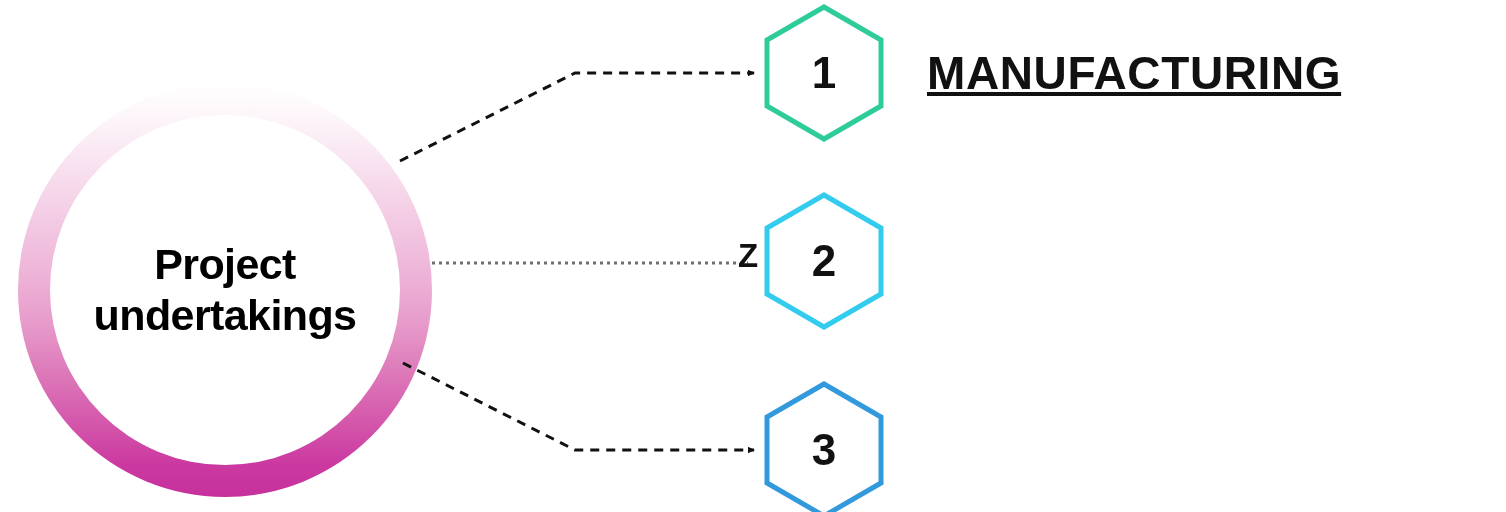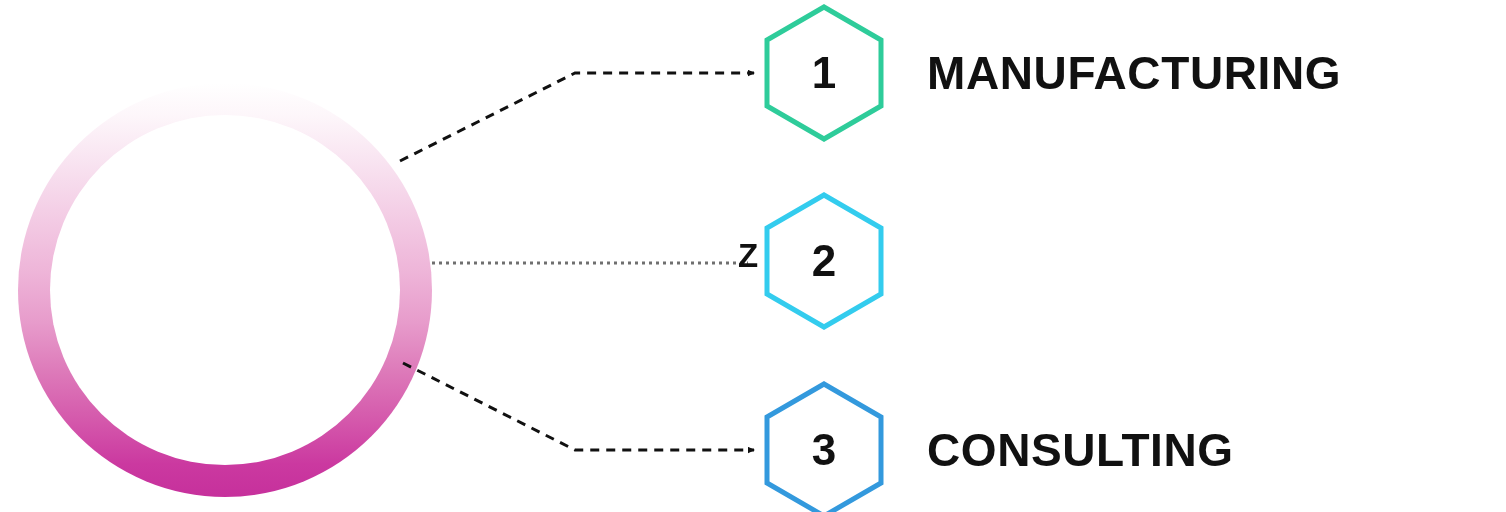--- a/index.html
+++ b/index.html
@@ -117,20 +117,21 @@
   }
 
   .branch-label {
     margin-left: 39px;
     font-size: 46px;
     font-weight: bold;
     color: #111111;
     letter-spacing: 0.6px;
     white-space: nowrap;
     line-height: 1;
+    text-decoration: underline;
   }
 
   
   .connector-glyph {
     position: absolute;
     left: 738px;
     top: 239px;
     font-size: 33px;
     font-weight: bold;
     color: #111111;
@@ -138,20 +139,22 @@
   }
 </style>
 </head>
 <body>
 
 <div id="diagram-canvas">
 
   <div class="hub">
     <div class="hub-ring"></div>
     <div class="hub-hole"></div>
+    <div class="hub-label">Project
+undertakings</div>
   </div>
 
   <svg id="connector-layer" viewBox="0 0 1506 512" width="1506" height="512" xmlns="http://www.w3.org/2000/svg">
     <defs>
       <marker id="arrow-head" markerWidth="7" markerHeight="7" refX="6" refY="3.2" orient="auto" markerUnits="userSpaceOnUse">
         <path d="M0,0 L7,3.2 L0,6.4 z" fill="#111111"></path>
       </marker>
     </defs>
 
     <path d="M 400,161 L 575,73 L 754,73" fill="none" stroke="#111111" stroke-width="3" stroke-dasharray="9 7" marker-end="url(#arrow-head)"></path>
@@ -182,16 +185,15 @@
     </div>
   </div>
 
   <div class="branch branch-3">
     <div class="hex-badge">
       <svg width="128" height="140" viewBox="0 0 128 140" xmlns="http://www.w3.org/2000/svg">
         <polygon points="64,4 121,37 121,103 64,136 7,103 7,37" fill="#ffffff" stroke="#3399dd" stroke-width="5" stroke-linejoin="miter"></polygon>
       </svg>
       <div class="hex-number">3</div>
     </div>
-    <div class="branch-label">CONSULTING</div>
   </div>
 
 </div>
 
 </body></html>

